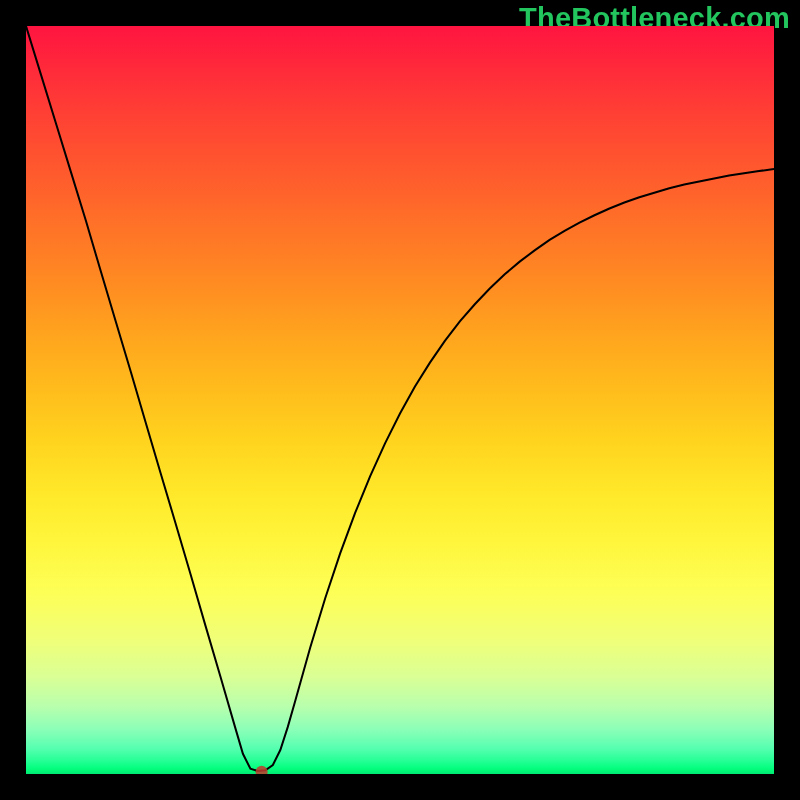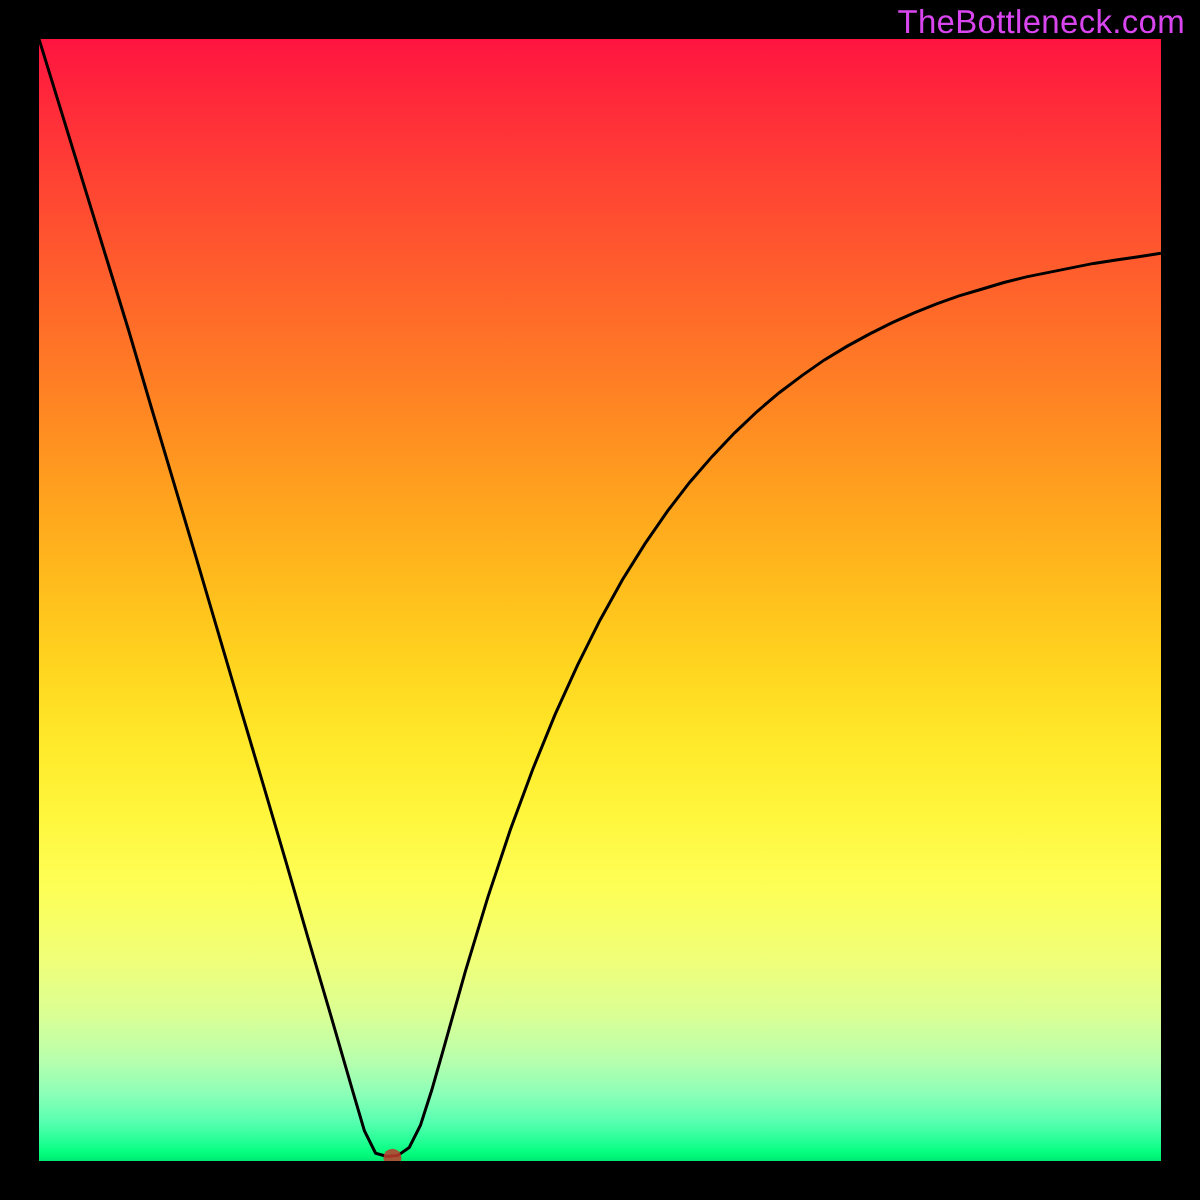--- a/index.html
+++ b/index.html
@@ -8,24 +8,24 @@
     position: relative;
     width: 800px;
     height: 800px;
     background: #000;
   }
   .watermark {
     position: absolute;
     top: 2px;
     right: 10px;
     font-family: Arial, Helvetica, sans-serif;
-    font-size: 22px;
-    color: #d946ef;
+    font-size: 29px;
+    color: #22c55e;
     letter-spacing: 0.2px;
-    font-weight: 400;
+    font-weight: 700;
   }
   .plot {
     position: absolute;
     left: 26px;
     top: 26px;
     width: 748px;
     height: 748px;
     background: linear-gradient(to bottom,
       #ff1440 0%,
       #ff2b3a 6%,

